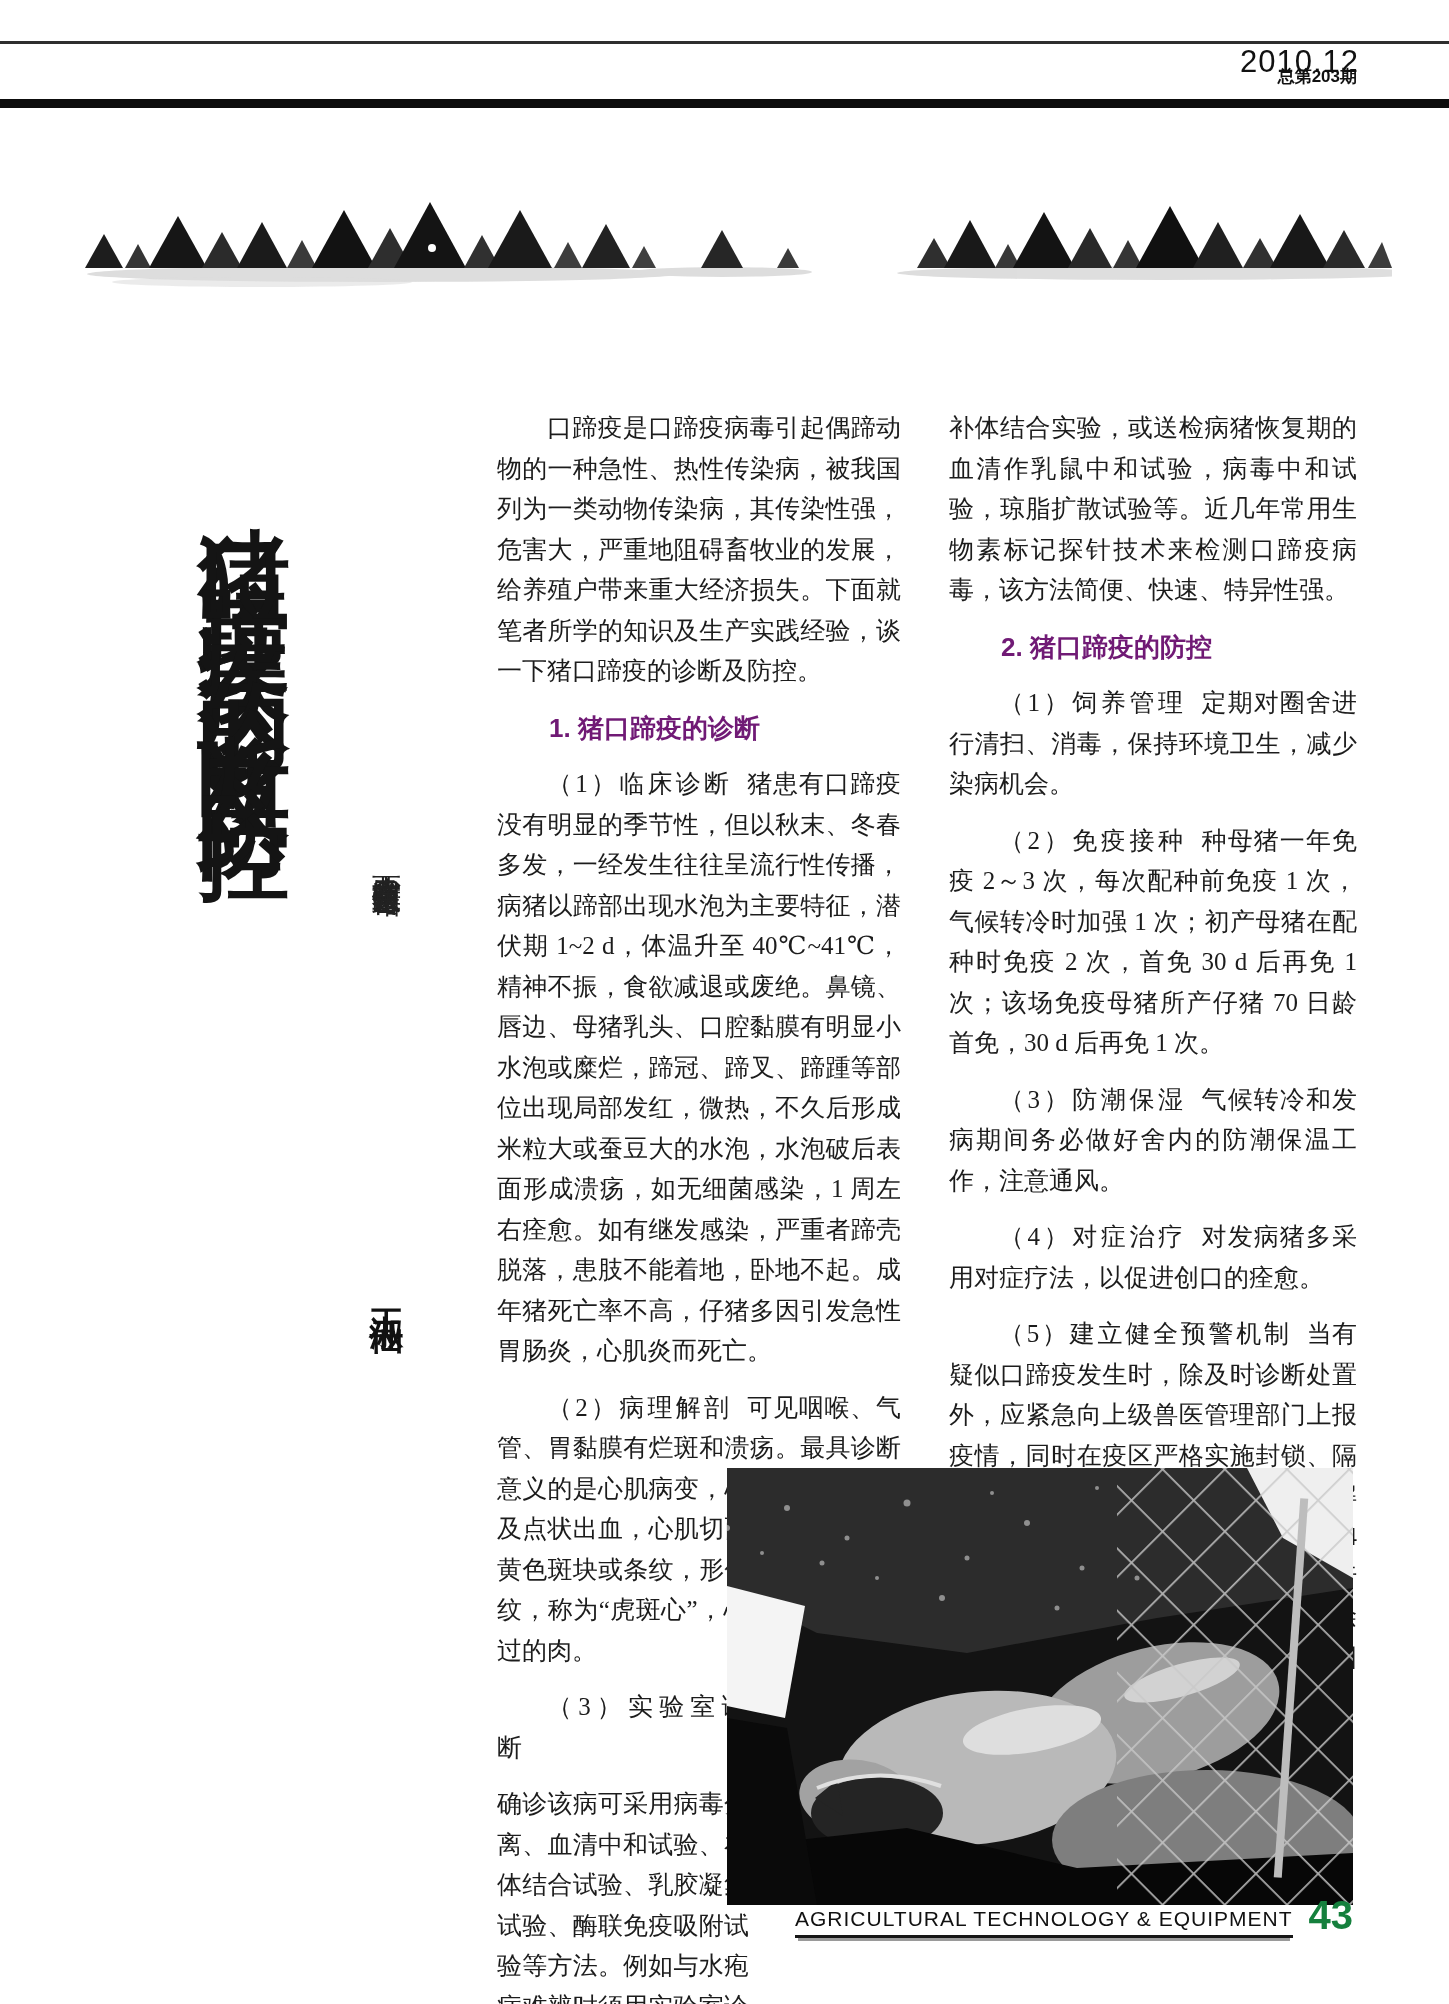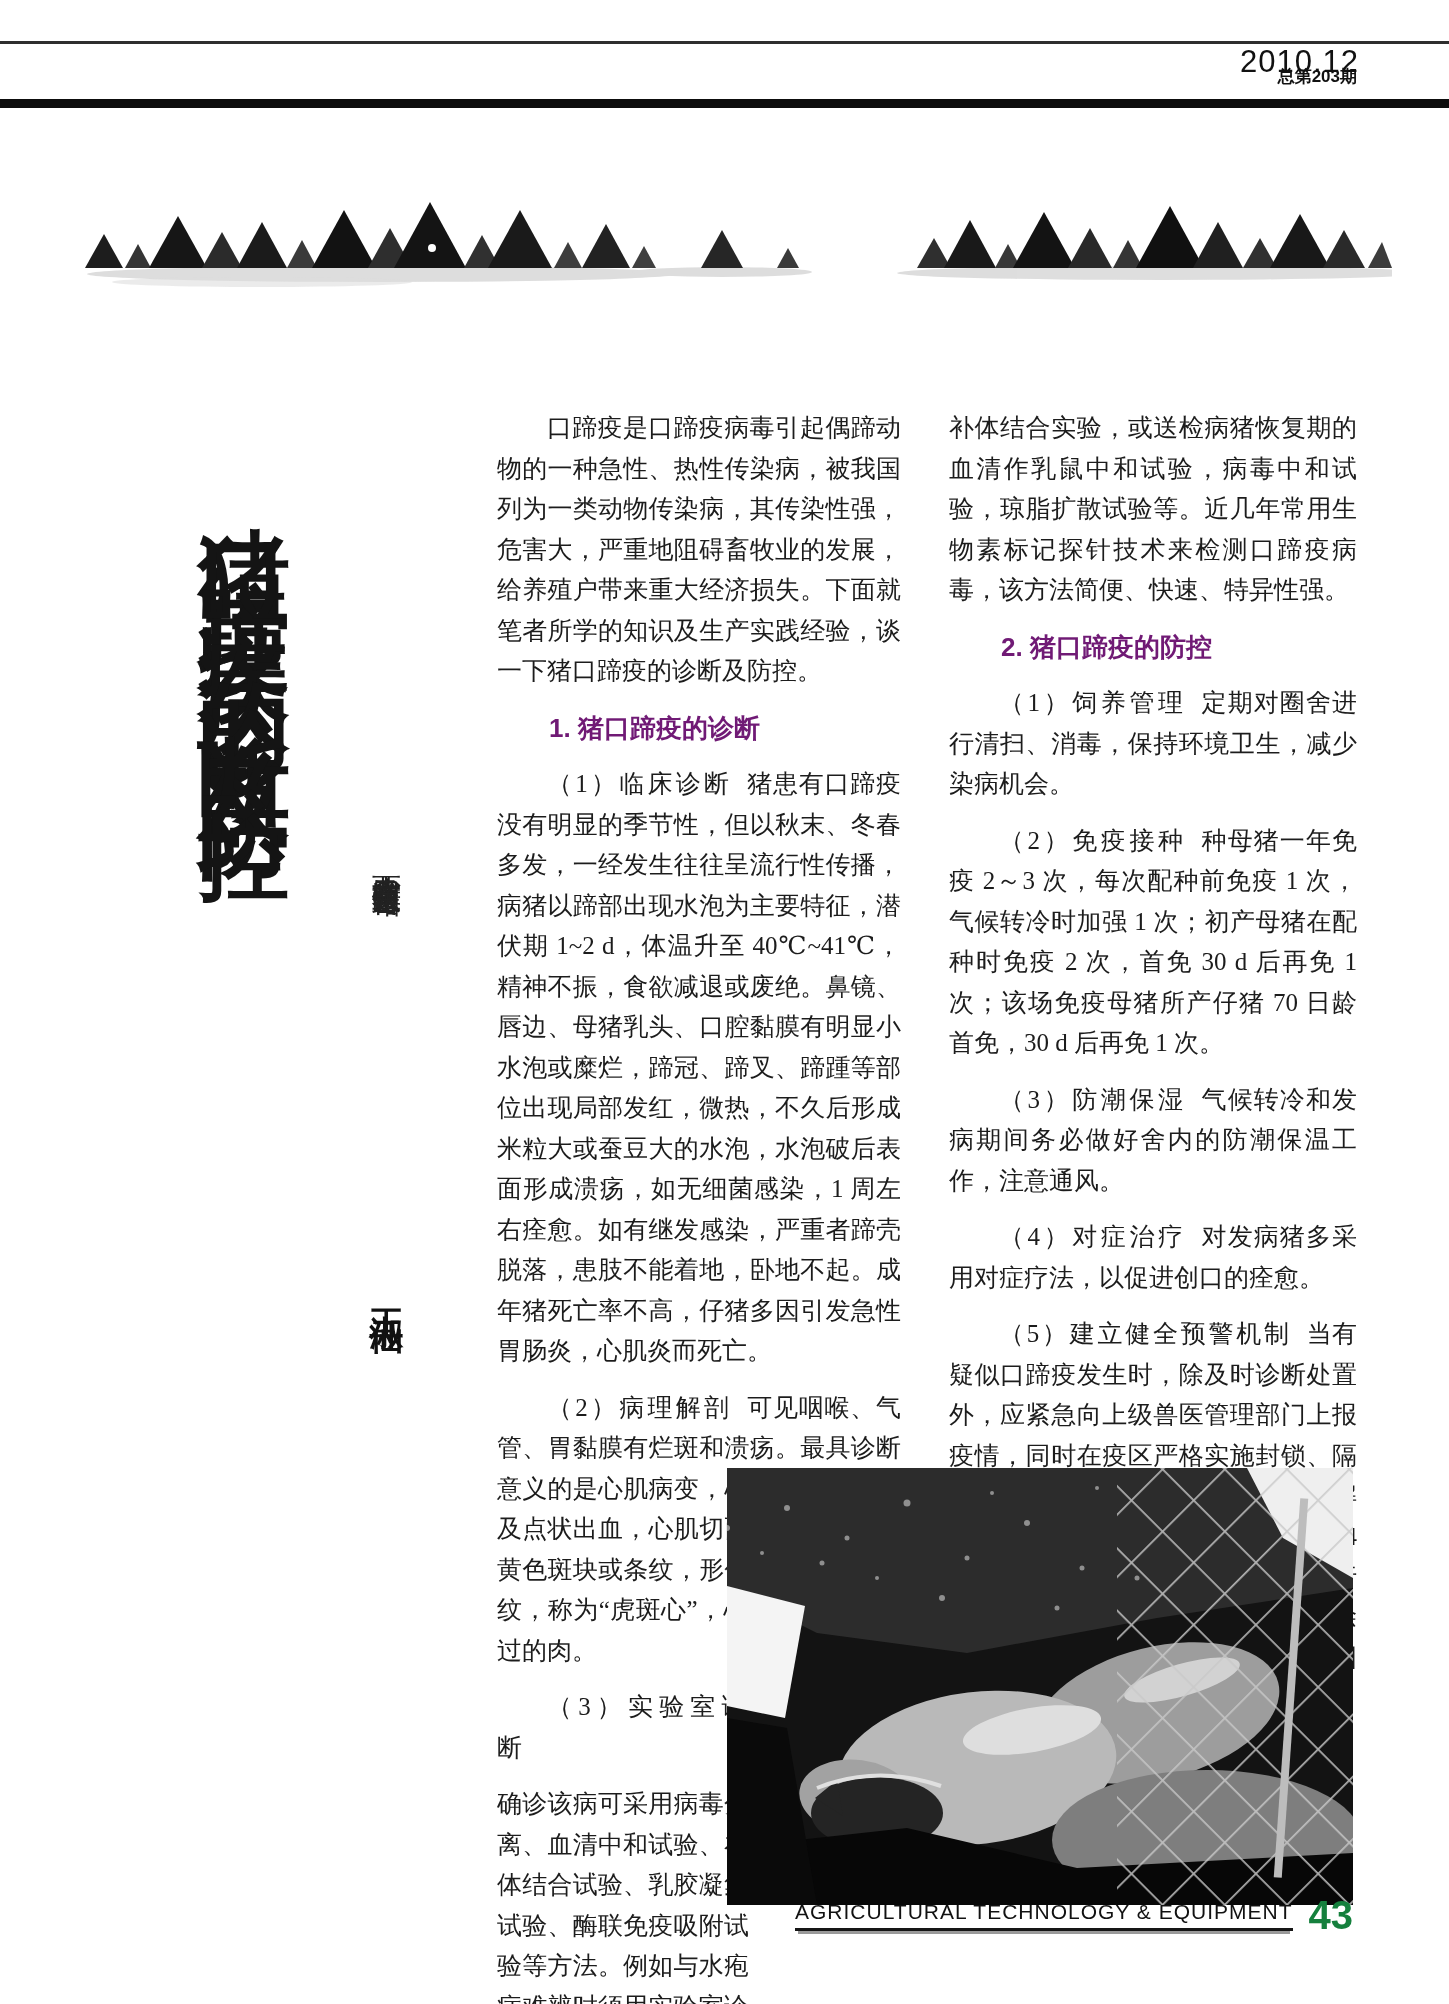--- a/index.html
+++ b/index.html
@@ -51,21 +51,21 @@
     font-weight:bold;font-size:26px;color:#701a75;
   }
   .run-in{letter-spacing:2.5px;padding-right:15px;}
   .narrow-head{width:252px;}
   .narrow-body{width:252px;text-indent:0 !important;}
   
   .photo{position:absolute;left:727px;top:1468px;}
   
   .footer{
     position:absolute;top:1893px;right:96px;
-    display:flex;align-items:center;
+    display:flex;align-items:flex-end;
     font-family:"Liberation Sans","DejaVu Sans",sans-serif;
     margin-left:10px;
   }
   .footer-label{
     font-size:21px;letter-spacing:1px;color:#111;
     border-bottom:3px solid #161616;padding-bottom:4px;
     box-shadow:0 6px 0 -3px #9a9a9a;
   }
   .footer-page{font-size:40px;font-weight:bold;margin-left:16px;color:#15803d;}
 </style>

